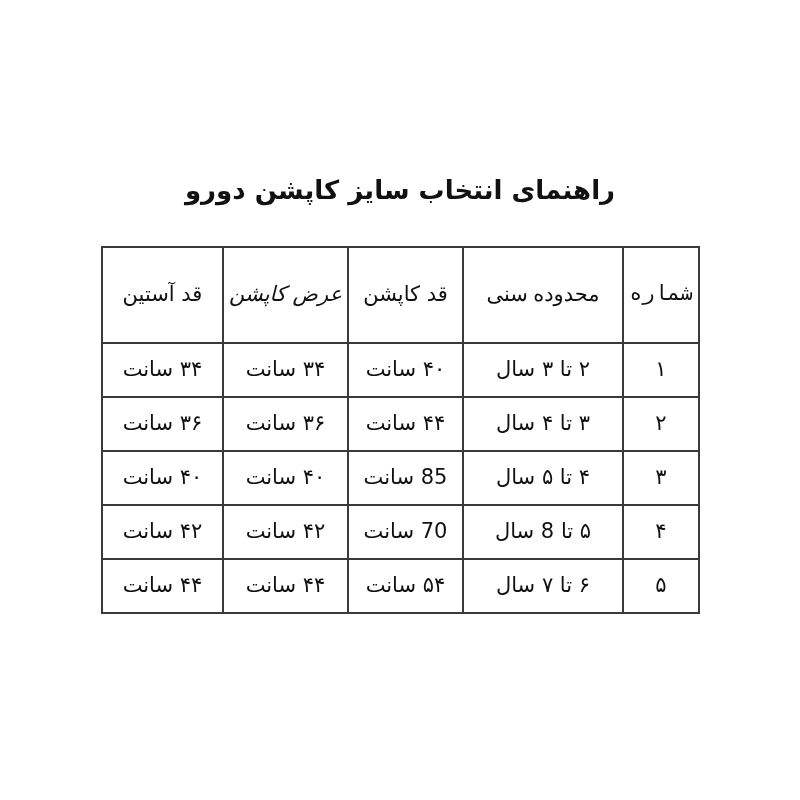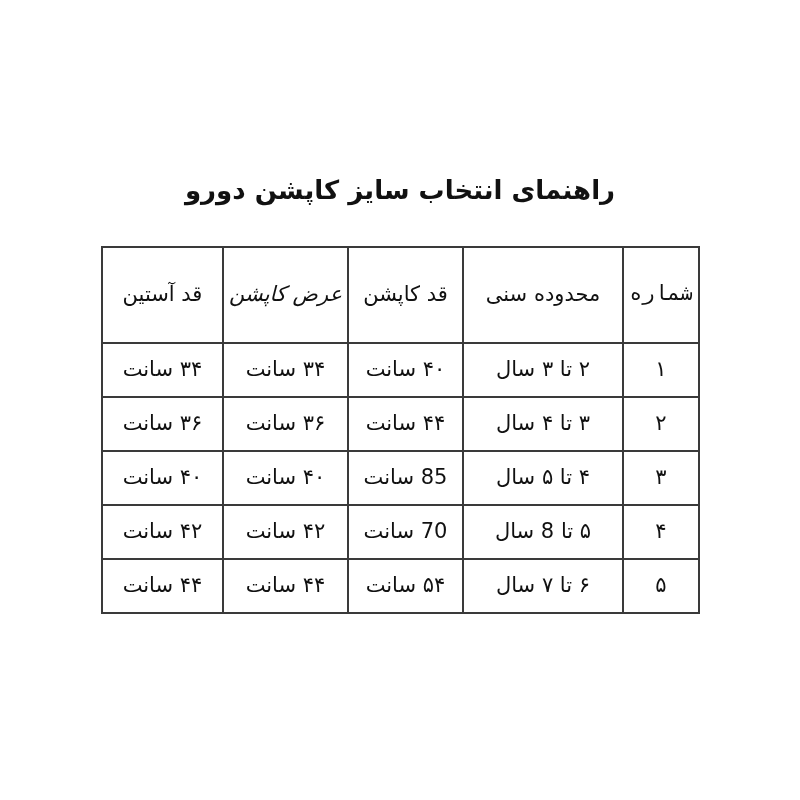--- a/index.html
+++ b/index.html
@@ -15,21 +15,21 @@
     position: absolute; left: 101px; top: 246px;
     border-collapse: collapse; direction: rtl;
   }
   table.size td, table.size th {
     border: 2px solid #3a3a3a; text-align: center; vertical-align: middle;
     font-size: 21px; font-weight: normal; padding: 0; line-height: 1.4;
   }
   table.size th { height: 94px; }
   table.size td { height: 52px; border-radius: 10px; }
   .c1 { width: 74px; font-family: Liberation Mono, monospace; }
-  .c2 { width: 158px; }
+  .c2 { width: 158px; font-family: Liberation Serif, serif; }
   .c3 { width: 113px; margin-top: 40px; }
   .c4 { width: 123px; font-style: italic; }
   .c5 { width: 119px; }
 </style>
 </head>
 <body>
 
 <div class="title">راهنمای انتخاب سایز کاپشن دورو</div>
 
 <table class="size">

